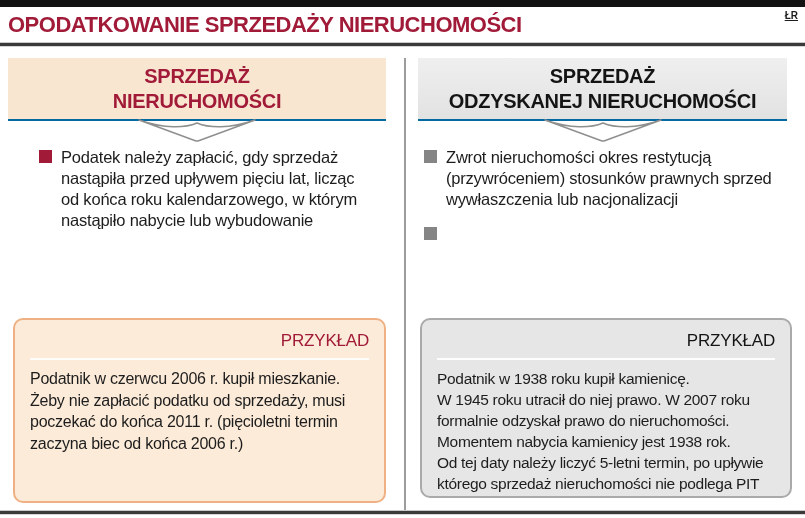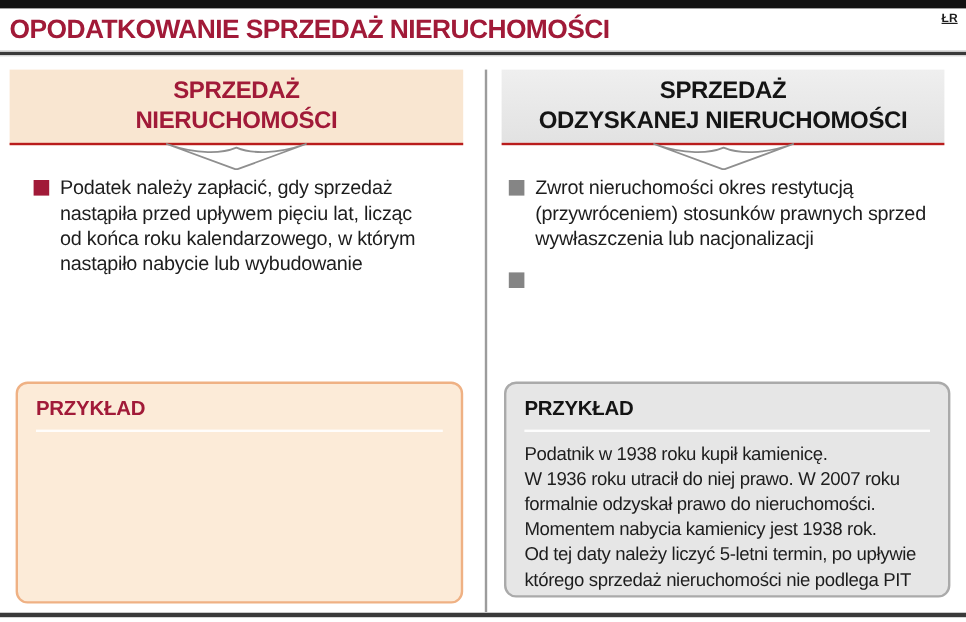--- a/index.html
+++ b/index.html
@@ -33,21 +33,21 @@
   .title-rule { top: 42px; }
   .bottom-rule { top: 510px; }
 
   .col-divider {
     left: 404px; top: 58px; width: 2px; height: 452px;
     background: #9c9c9c;
   }
 
   .hdr-box {
     height: 61px;
-    border-bottom: 2px solid #b91c1c;
+    border-bottom: 2px solid #0369a1;
     display: flex; align-items: center; justify-content: center;
     text-align: center;
     font-weight: bold; font-size: 20px; line-height: 25px;
     letter-spacing: -0.3px;
     white-space: pre-line;
   }
   .hdr-left {
     left: 8px; top: 58px; width: 378px;
     background: #f9e6d1;
     color: #a11a38;
@@ -80,59 +80,63 @@
     left: 13px; top: 318px; width: 373px; height: 185px;
     background: #fcebd8;
     border: 2px solid #efb184;
   }
   .example-right {
     left: 420px; top: 318px; width: 372px; height: 180px;
     background: #e6e6e6;
     border: 2px solid #aaaaaa;
   }
   .example .label {
-    font-size: 17px; font-weight: bold; letter-spacing: -0.2px;
+    font-size: 17px; font-weight: normal; letter-spacing: -0.2px; text-align: right;
   }
   .example-left .label { color: #a11a38; }
   .example-right .label { color: #141414; }
   .example .sep {
     height: 2px; margin: 7px 0 8px 0;
     background: rgba(255,255,255,0.9);
   }
   .example .body {
     white-space: pre-line;
     font-size: 16px; line-height: 21.5px; letter-spacing: -0.25px;
   }
   .example-right .body { font-size: 15.5px; line-height: 21px; letter-spacing: -0.3px; }
 </style>
 </head>
 <body>
 
 <div class="abs top-bar"></div>
 <div class="abs credit">ŁR</div>
-<h1 class="abs page-title">OPODATKOWANIE SPRZEDAŻ NIERUCHOMOŚCI</h1>
+<h1 class="abs page-title">OPODATKOWANIE SPRZEDAŻY NIERUCHOMOŚCI</h1>
 <div class="abs title-rule"></div>
 
 <div class="abs hdr-box hdr-left">
   <span>SPRZEDAŻ
 NIERUCHOMOŚCI</span>
 </div>
 <svg class="abs arrow-svg" style="left:137px; top:119px;" viewBox="0 0 120 24" aria-hidden="true">
   <path d="M2,1 C28,10 48,9 60,4 C72,9 92,10 118,1 L61,22 L59,22 Z" fill="#ffffff" stroke="#8f8f8f" stroke-width="1.5" stroke-linejoin="round"></path>
 </svg>
-<div class="abs bullet" style="left:28px; top:147px; width:376px;">
+<div class="abs bullet" style="left:10px; top:147px; width:376px;justify-content:center;">
   <span class="sq sq-red"></span>
   <span class="text">Podatek należy zapłacić, gdy sprzedaż
 nastąpiła przed upływem pięciu lat, licząc
 od końca roku kalendarzowego, w którym
 nastąpiło nabycie lub wybudowanie</span>
 </div>
 <div class="abs example example-left">
   <div class="label">PRZYKŁAD</div>
   <div class="sep"></div>
+  <div class="body">Podatnik w czerwcu 2006 r. kupił mieszkanie.
+Żeby nie zapłacić podatku od sprzedaży, musi
+poczekać do końca 2011 r. (pięcioletni termin
+zaczyna biec od końca 2006 r.)</div>
 </div>
 
 <div class="abs col-divider"></div>
 
 <div class="abs hdr-box hdr-right">
   <span>SPRZEDAŻ
 ODZYSKANEJ NIERUCHOMOŚCI</span>
 </div>
 <svg class="abs arrow-svg" style="left:543px; top:119px;" viewBox="0 0 120 24" aria-hidden="true">
   <path d="M2,1 C28,10 48,9 60,4 C72,9 92,10 118,1 L61,22 L59,22 Z" fill="#ffffff" stroke="#8f8f8f" stroke-width="1.5" stroke-linejoin="round"></path>
@@ -143,20 +147,20 @@
 (przywróceniem) stosunków prawnych sprzed
 wywłaszczenia lub nacjonalizacji</span>
 </div>
 <div class="abs bullet" style="left:424px; top:224px; width:376px;">
   <span class="sq sq-gray"></span>
 </div>
 <div class="abs example example-right">
   <div class="label">PRZYKŁAD</div>
   <div class="sep"></div>
   <div class="body">Podatnik w 1938 roku kupił kamienicę.
-W 1936 roku utracił do niej prawo. W 2007 roku
+W 1945 roku utracił do niej prawo. W 2007 roku
 formalnie odzyskał prawo do nieruchomości.
 Momentem nabycia kamienicy jest 1938 rok.
 Od tej daty należy liczyć 5-letni termin, po upływie
 którego sprzedaż nieruchomości nie podlega PIT</div>
 </div>
 
 <div class="abs bottom-rule"></div>
 
 </body></html>

